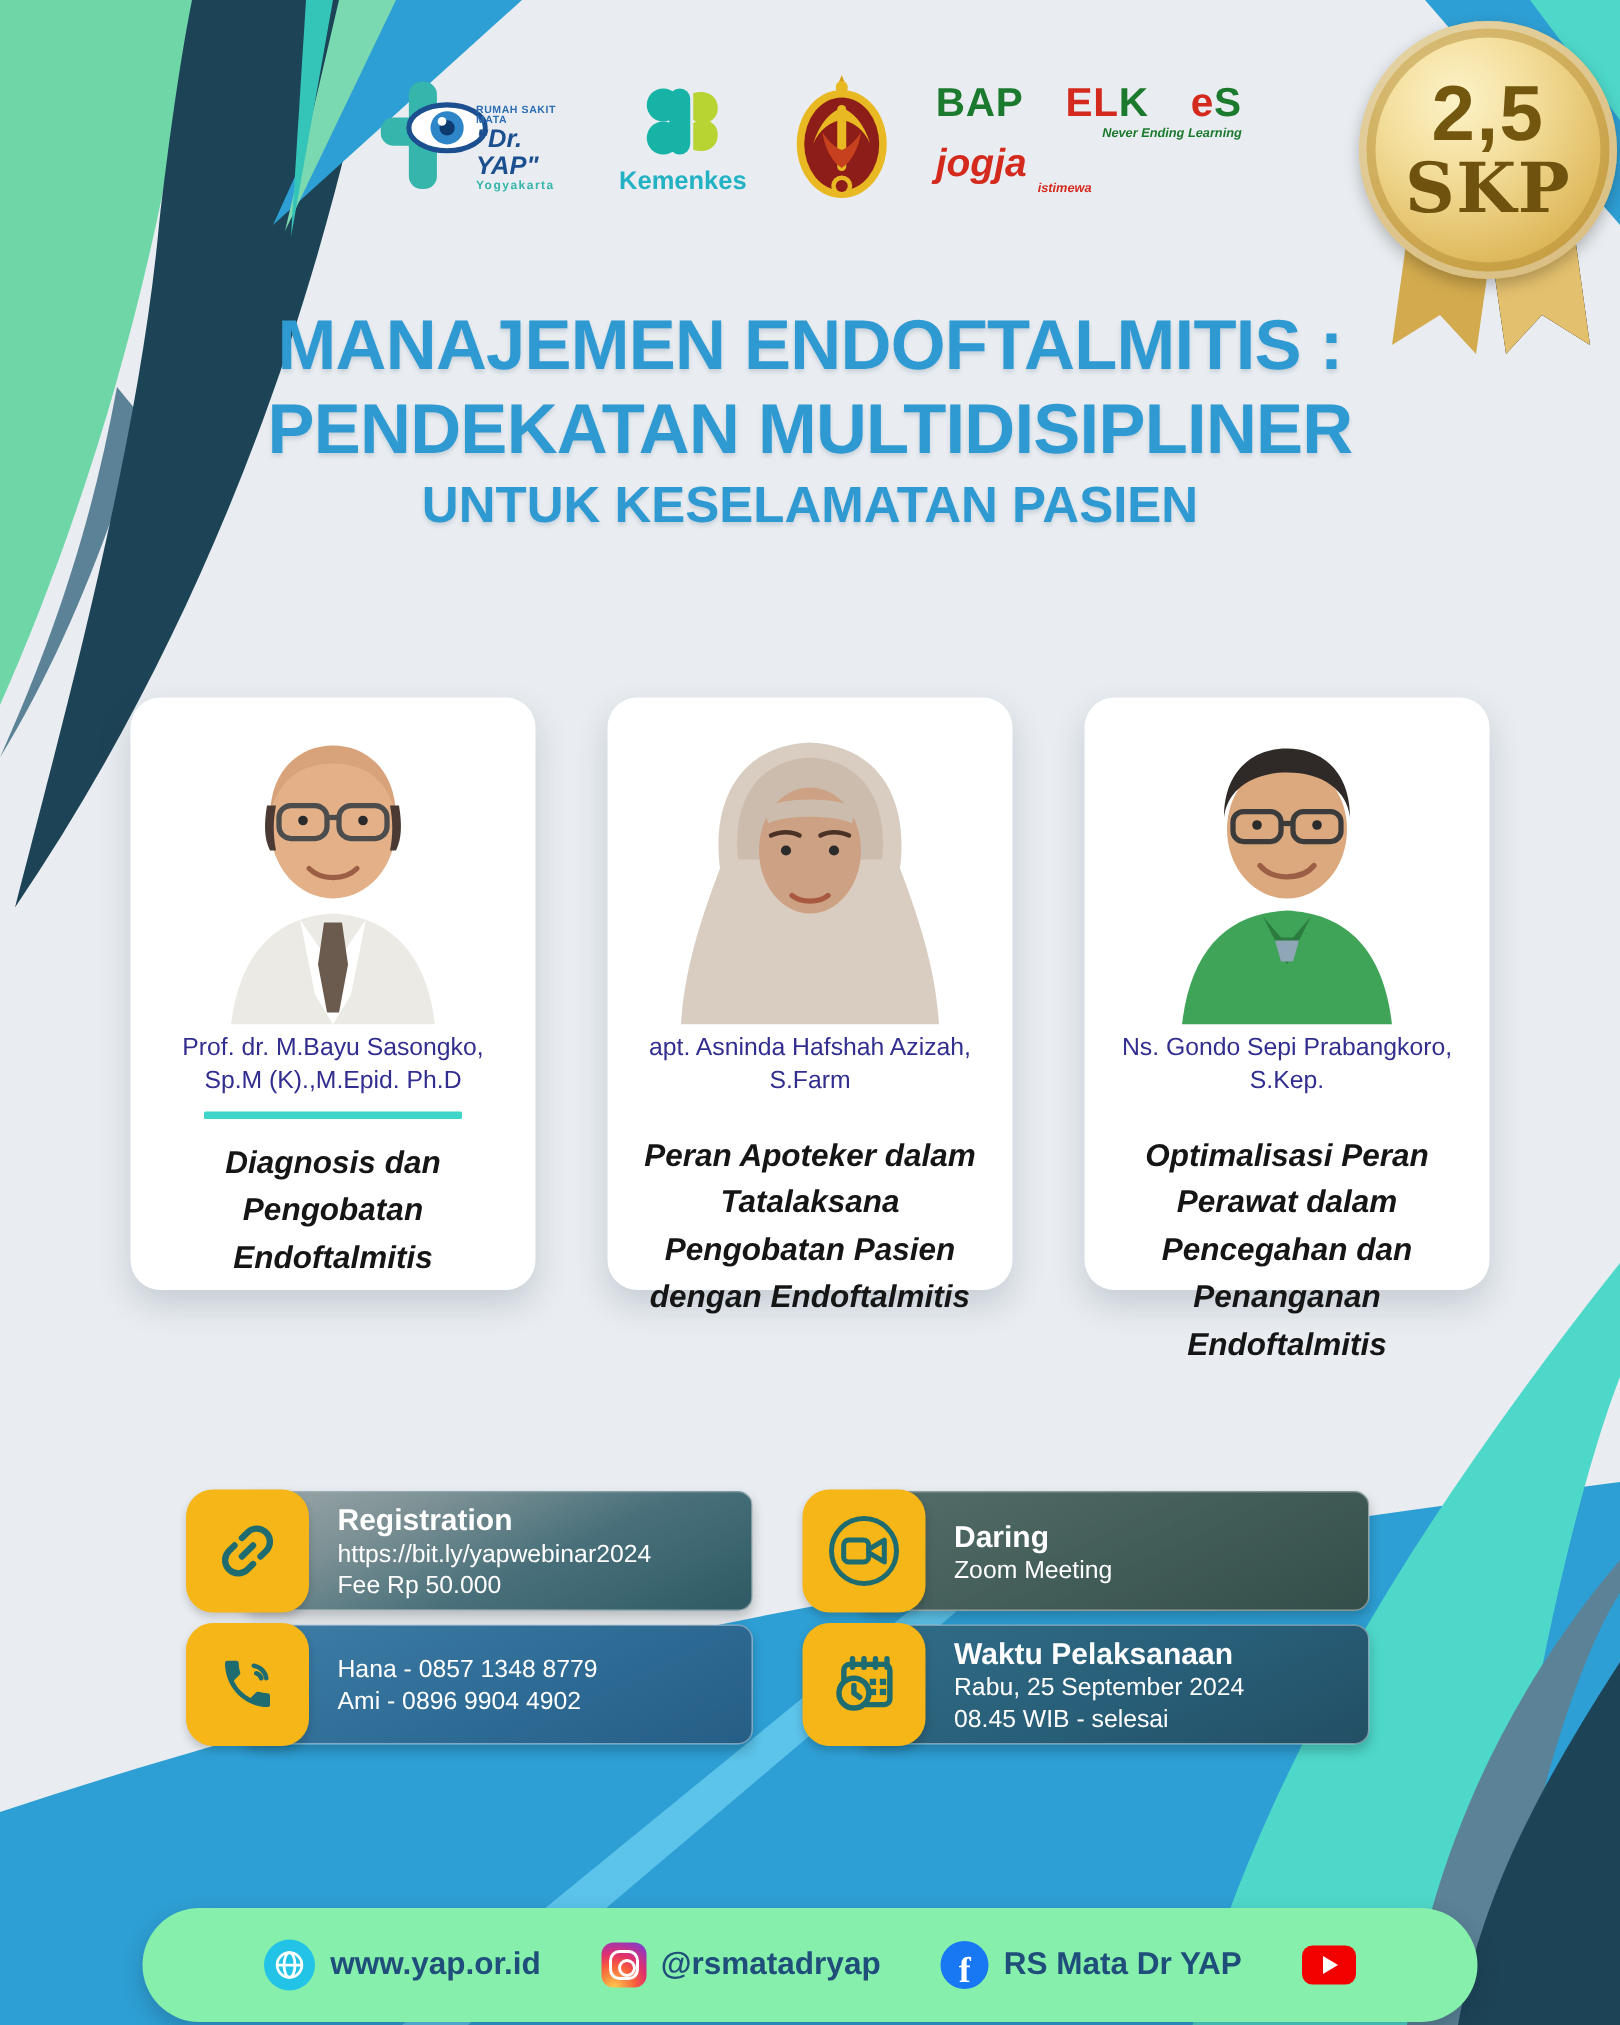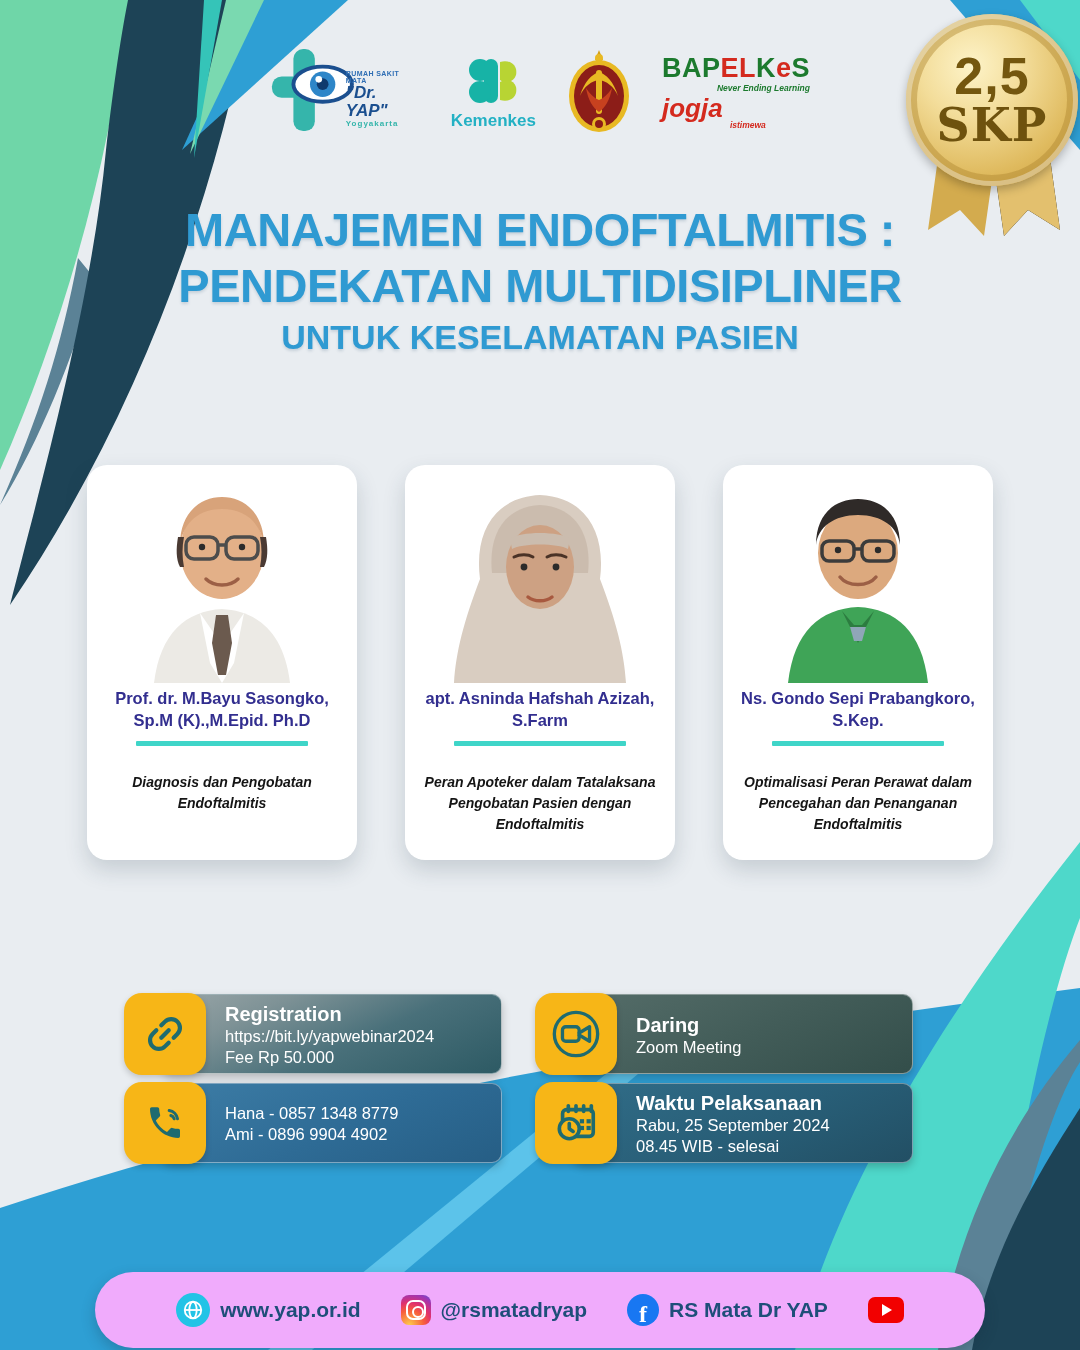--- a/index.html
+++ b/index.html
@@ -21,21 +21,21 @@
   }
   .logo{display:flex;align-items:center;gap:6px;}
   .dryap-text{display:flex;flex-direction:column;line-height:1.05;margin-left:-14px;margin-top:14px;}
   .dryap-l1{font-size:7px;color:#2d6db4;font-weight:bold;letter-spacing:.4px;}
   .dryap-l2{font-size:17px;color:#1b4f8f;font-weight:bold;font-style:italic;}
   .dryap-l3{font-size:8px;color:#35b5ab;font-weight:bold;letter-spacing:1px;}
   .kemenkes{display:flex;flex-direction:column;align-items:center;}
   .kemenkes-label{font-size:17px;font-weight:bold;color:#23b1c4;margin-top:2px;}
   .bapelkes{display:flex;flex-direction:column;line-height:1;}
   .bapelkes-word{font-size:27px;font-weight:bold;letter-spacing:.5px;}
-  .bp-g{color:#1c7a2e;} .bp-r{color:#d42a1e;}
+  .bp-g{color:#1c7a2e;} .bp-r{color:#d42a1e;margin-left:28px;}
   .bapelkes-tag{font-size:8.5px;color:#1c7a2e;font-weight:bold;font-style:italic;align-self:flex-end;margin-top:2px;}
   .bapelkes-jogja{font-size:26px;color:#d42a1e;font-weight:bold;font-style:italic;margin-top:2px;}
   .bapelkes-ist{font-size:8.5px;color:#d42a1e;font-weight:bold;font-style:italic;align-self:flex-start;margin-left:68px;}
 
   
   .badge{position:absolute;left:900px;top:8px;width:188px;height:230px;}
   .badge-circle{
     position:absolute;left:6px;top:6px;width:172px;height:172px;border-radius:50%;
     background:radial-gradient(circle at 38% 30%, #fdf3c8 0%, #f3dd9a 32%, #dfba5e 68%, #c99a36 100%);
     box-shadow:0 4px 10px rgba(0,0,0,.25), inset 0 0 0 5px rgba(255,255,255,.35), inset 0 0 0 11px rgba(176,136,48,.45);
@@ -50,23 +50,23 @@
   .title-l3{font-size:34px;font-weight:bold;line-height:1.3;text-shadow:0 2px 3px rgba(40,80,110,.18);}
 
   
   .cards{position:absolute;top:465px;left:87px;display:flex;gap:48px;}
   .card{
     width:270px;height:395px;background:#ffffff;border-radius:20px;
     box-shadow:0 10px 22px rgba(40,60,80,.18);
     display:flex;flex-direction:column;align-items:center;box-sizing:border-box;padding:10px 14px 0;
   }
   .photo{width:200px;height:208px;flex:0 0 auto;}
-  .sp-name{margin-top:4px;font-size:16.5px;font-weight:bold;color:#322e8f;text-align:center;line-height:1.35;}
+  .sp-name{margin-top:4px;font-size:16.5px;font-weight:normal;color:#322e8f;text-align:center;line-height:1.35;}
   .sp-underline{width:172px;height:5px;background:#3fd5c8;margin:9px auto 14px;border-radius:1px;}
-  .sp-topic{font-size:14px;font-style:italic;font-weight:600;color:#151515;text-align:center;line-height:1.5;margin-top:12px;}
+  .sp-topic{font-size:21px;font-style:italic;font-weight:600;color:#151515;text-align:center;line-height:1.5;}
 
   
   .info-grid{
     position:absolute;left:124px;top:994px;
     display:grid;grid-template-columns:378px 378px;grid-auto-rows:80px;column-gap:33px;row-gap:9px;
   }
   .info-item{position:relative;}
   .tile{
     position:absolute;left:0;top:-1px;width:82px;height:82px;border-radius:18px;
     background:#f7b617;display:flex;align-items:center;justify-content:center;z-index:2;
@@ -82,21 +82,21 @@
   .panel-reg{background:linear-gradient(155deg,#9aa6a8 0%,#7e9296 26%,#49707a 58%,#2d5a64 100%);}
   .panel-daring{background:linear-gradient(155deg,#556d69 0%,#435d59 50%,#334e4a 100%);}
   .panel-contact{background:linear-gradient(155deg,#3d7da6 0%,#2e6b95 55%,#265e85 100%);}
   .panel-waktu{background:linear-gradient(155deg,#316d88 0%,#285e77 55%,#224f64 100%);}
   .panel-title{font-size:20px;font-weight:bold;line-height:1.2;}
   .panel-line{font-size:16.5px;line-height:1.25;}
 
   
   .footer{
     position:absolute;left:95px;right:95px;bottom:2px;height:76px;border-radius:38px;
-    background:#f0abfc;box-shadow:0 6px 14px rgba(20,40,60,.25);
+    background:#86efac;box-shadow:0 6px 14px rgba(20,40,60,.25);
     display:flex;align-items:center;justify-content:center;gap:40px;
   }
   .f-item{display:flex;align-items:center;gap:10px;}
   .f-label{font-size:21px;font-weight:bold;color:#1e4e79;}
   .ic-globe{width:34px;height:34px;border-radius:50%;background:#22c3e6;display:flex;align-items:center;justify-content:center;}
   .ic-ig{
     width:30px;height:30px;border-radius:8px;position:relative;
     background:radial-gradient(circle at 28% 100%, #fdcb4c 0%, #f75c3c 40%, #e1306c 60%, #9b36b7 85%, #515bd4 100%);
   }
   .ic-ig::before{content:"";position:absolute;inset:5px;border:2.5px solid #fff;border-radius:7px;}

